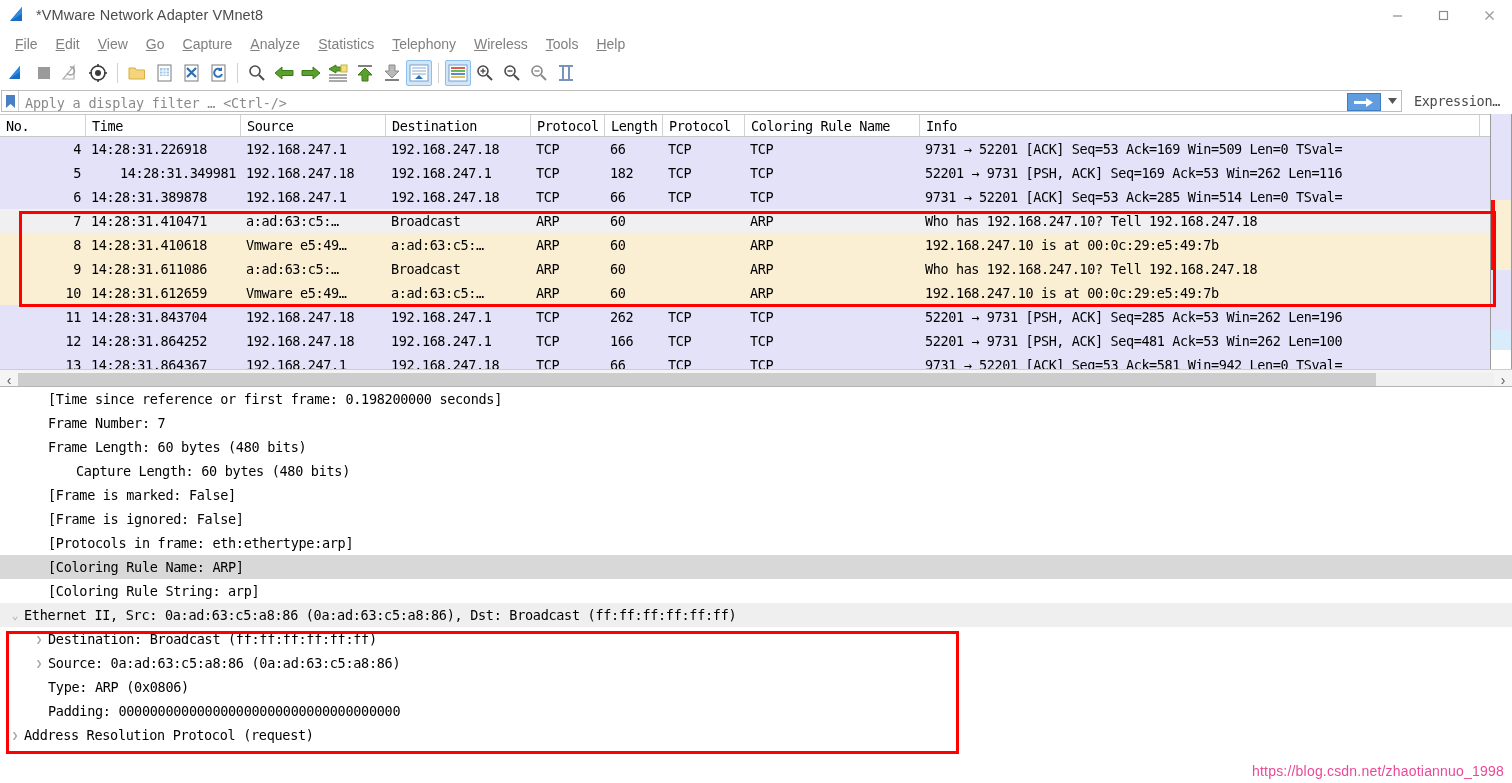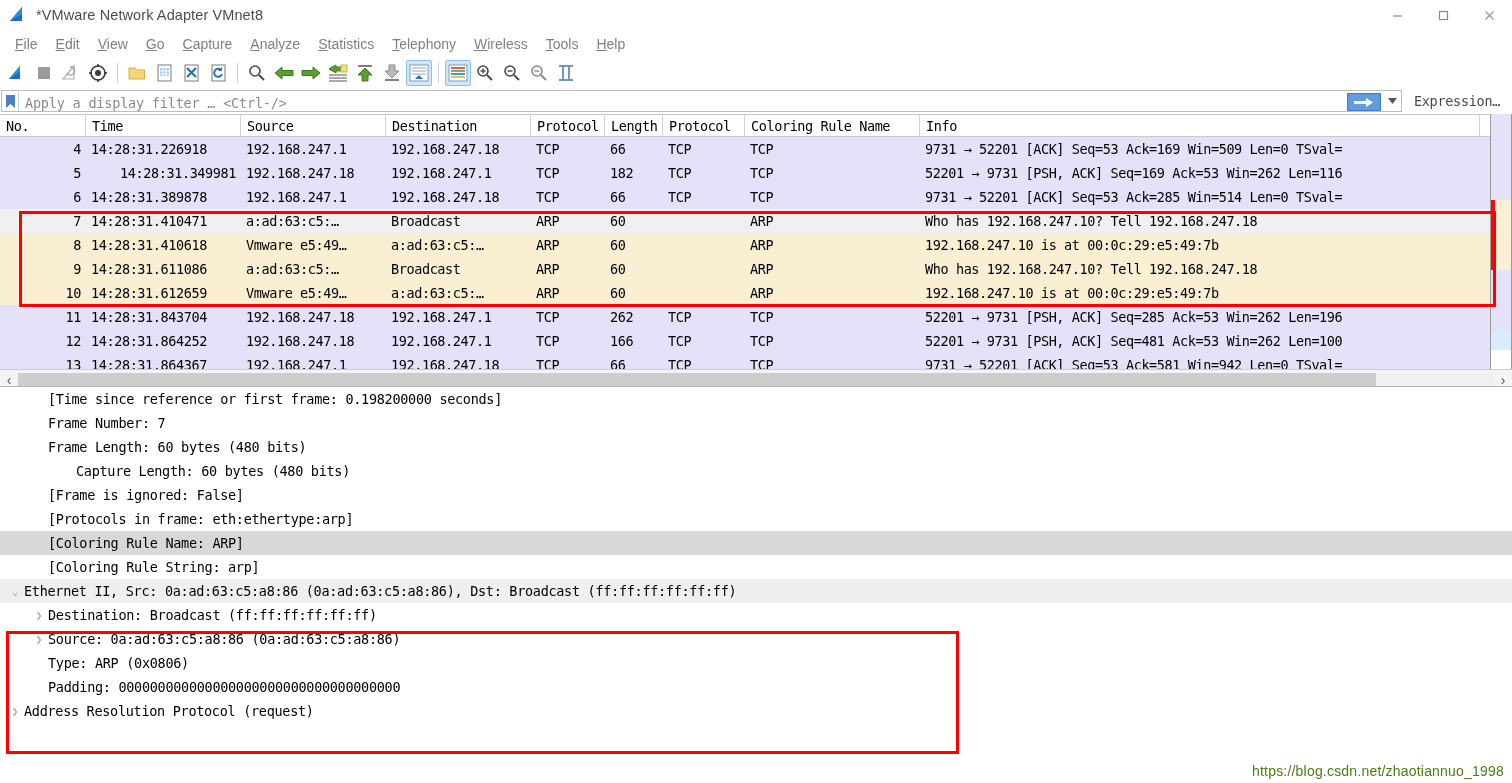--- a/index.html
+++ b/index.html
@@ -145,21 +145,21 @@
     display:flex; align-items:center; justify-content:center;
   }
   .dtext { padding-left: 2px; }
 
   
   .redbox { position: absolute; border: 3px solid #ff0000; pointer-events: none; }
 
   .watermark {
     position: absolute; right: 8px; bottom: 4px;
     font-family: "Liberation Sans", sans-serif; font-size: 14px;
-    color: #4d7c0f; letter-spacing: .2px; white-space: nowrap;
+    color: #ec4899; letter-spacing: .2px; white-space: nowrap;
   }
 </style>
 </head>
 <body>
 
 <div class="titlebar">
   <span class="app-icon">
     <svg width="22" height="20" viewBox="0 0 22 20">
       <path d="M2 16 L14 2 L14 16 Z" fill="#1a6dc4"></path>
       <path d="M2 16 L14 2 L14 9 Z" fill="#2f8ae0"></path>
@@ -528,20 +528,24 @@
     <div class="drow " style="padding-left: 32px;">
       <span class="twisty"></span>
       <span class="dtext">Frame Length: 60 bytes (480 bits)</span>
     </div>
     <div class="drow " style="padding-left: 32px; margin-left: 28px;">
       <span class="twisty"></span>
       <span class="dtext">Capture Length: 60 bytes (480 bits)</span>
     </div>
     <div class="drow " style="padding-left: 32px;">
       <span class="twisty"></span>
+      <span class="dtext">[Frame is marked: False]</span>
+    </div>
+    <div class="drow " style="padding-left: 32px;">
+      <span class="twisty"></span>
       <span class="dtext">[Frame is ignored: False]</span>
     </div>
     <div class="drow " style="padding-left: 32px;">
       <span class="twisty"></span>
       <span class="dtext">[Protocols in frame: eth:ethertype:arp]</span>
     </div>
     <div class="drow hl" style="padding-left: 32px;">
       <span class="twisty"></span>
       <span class="dtext">[Coloring Rule Name: ARP]</span>
     </div>

